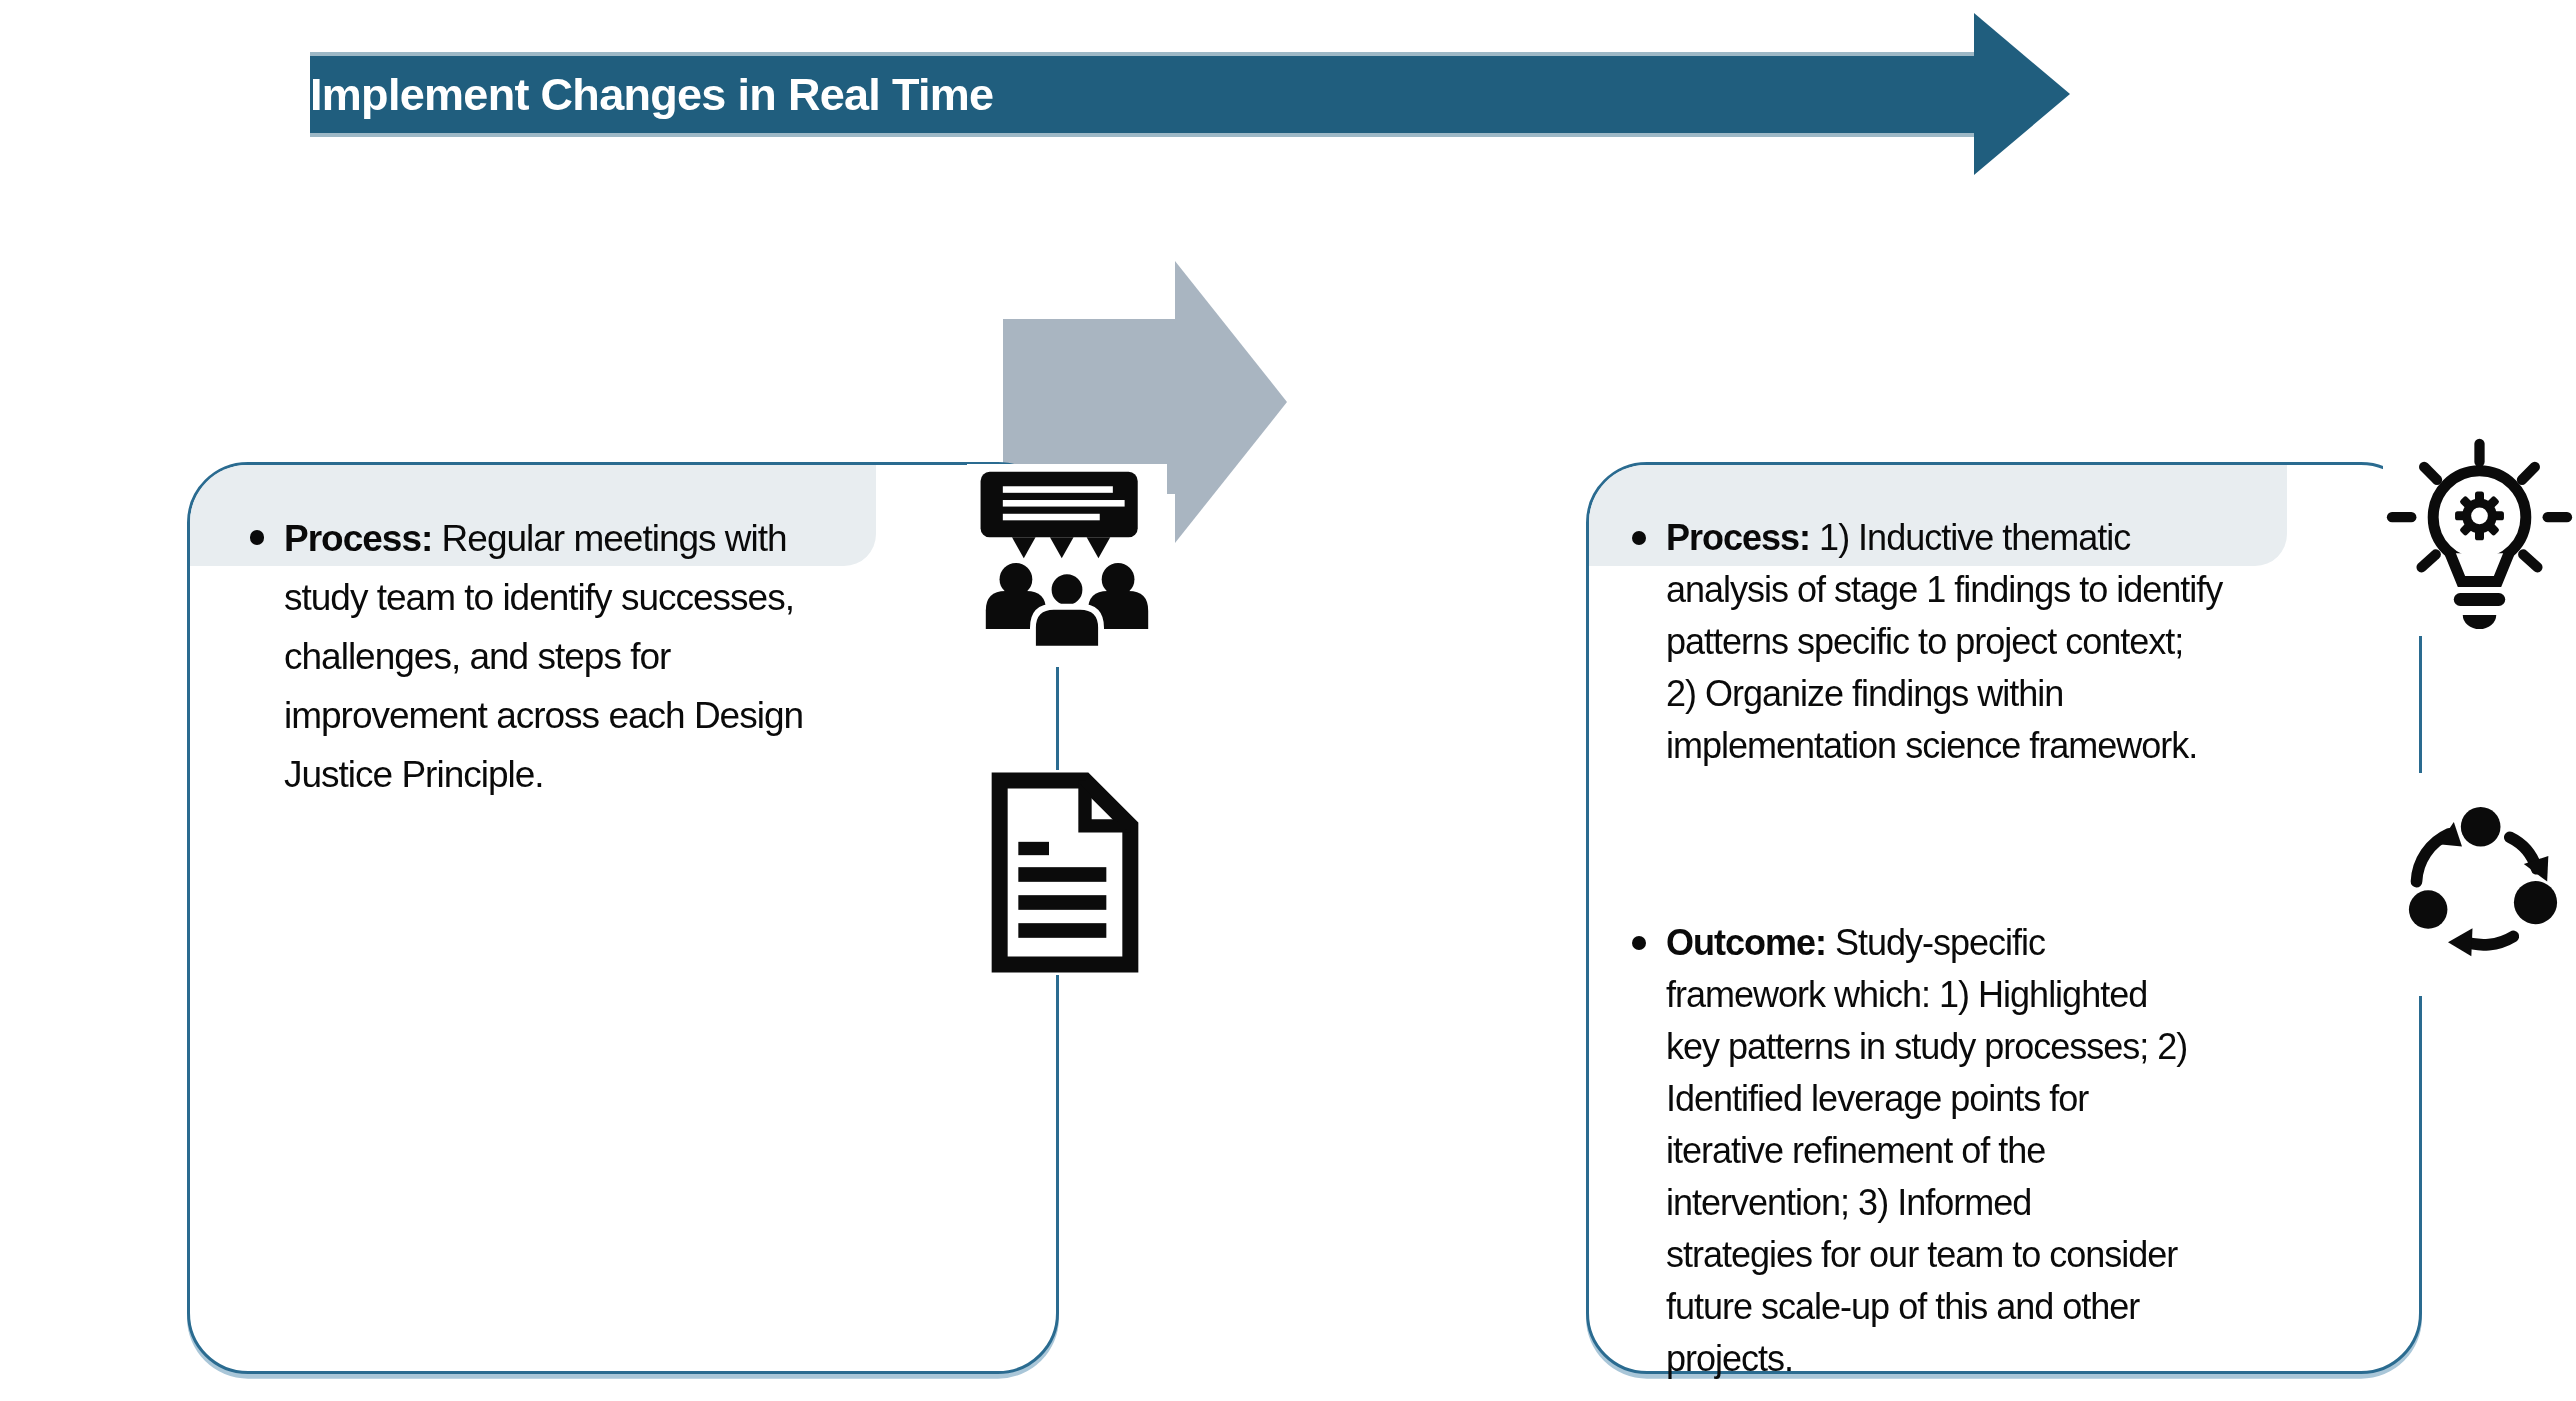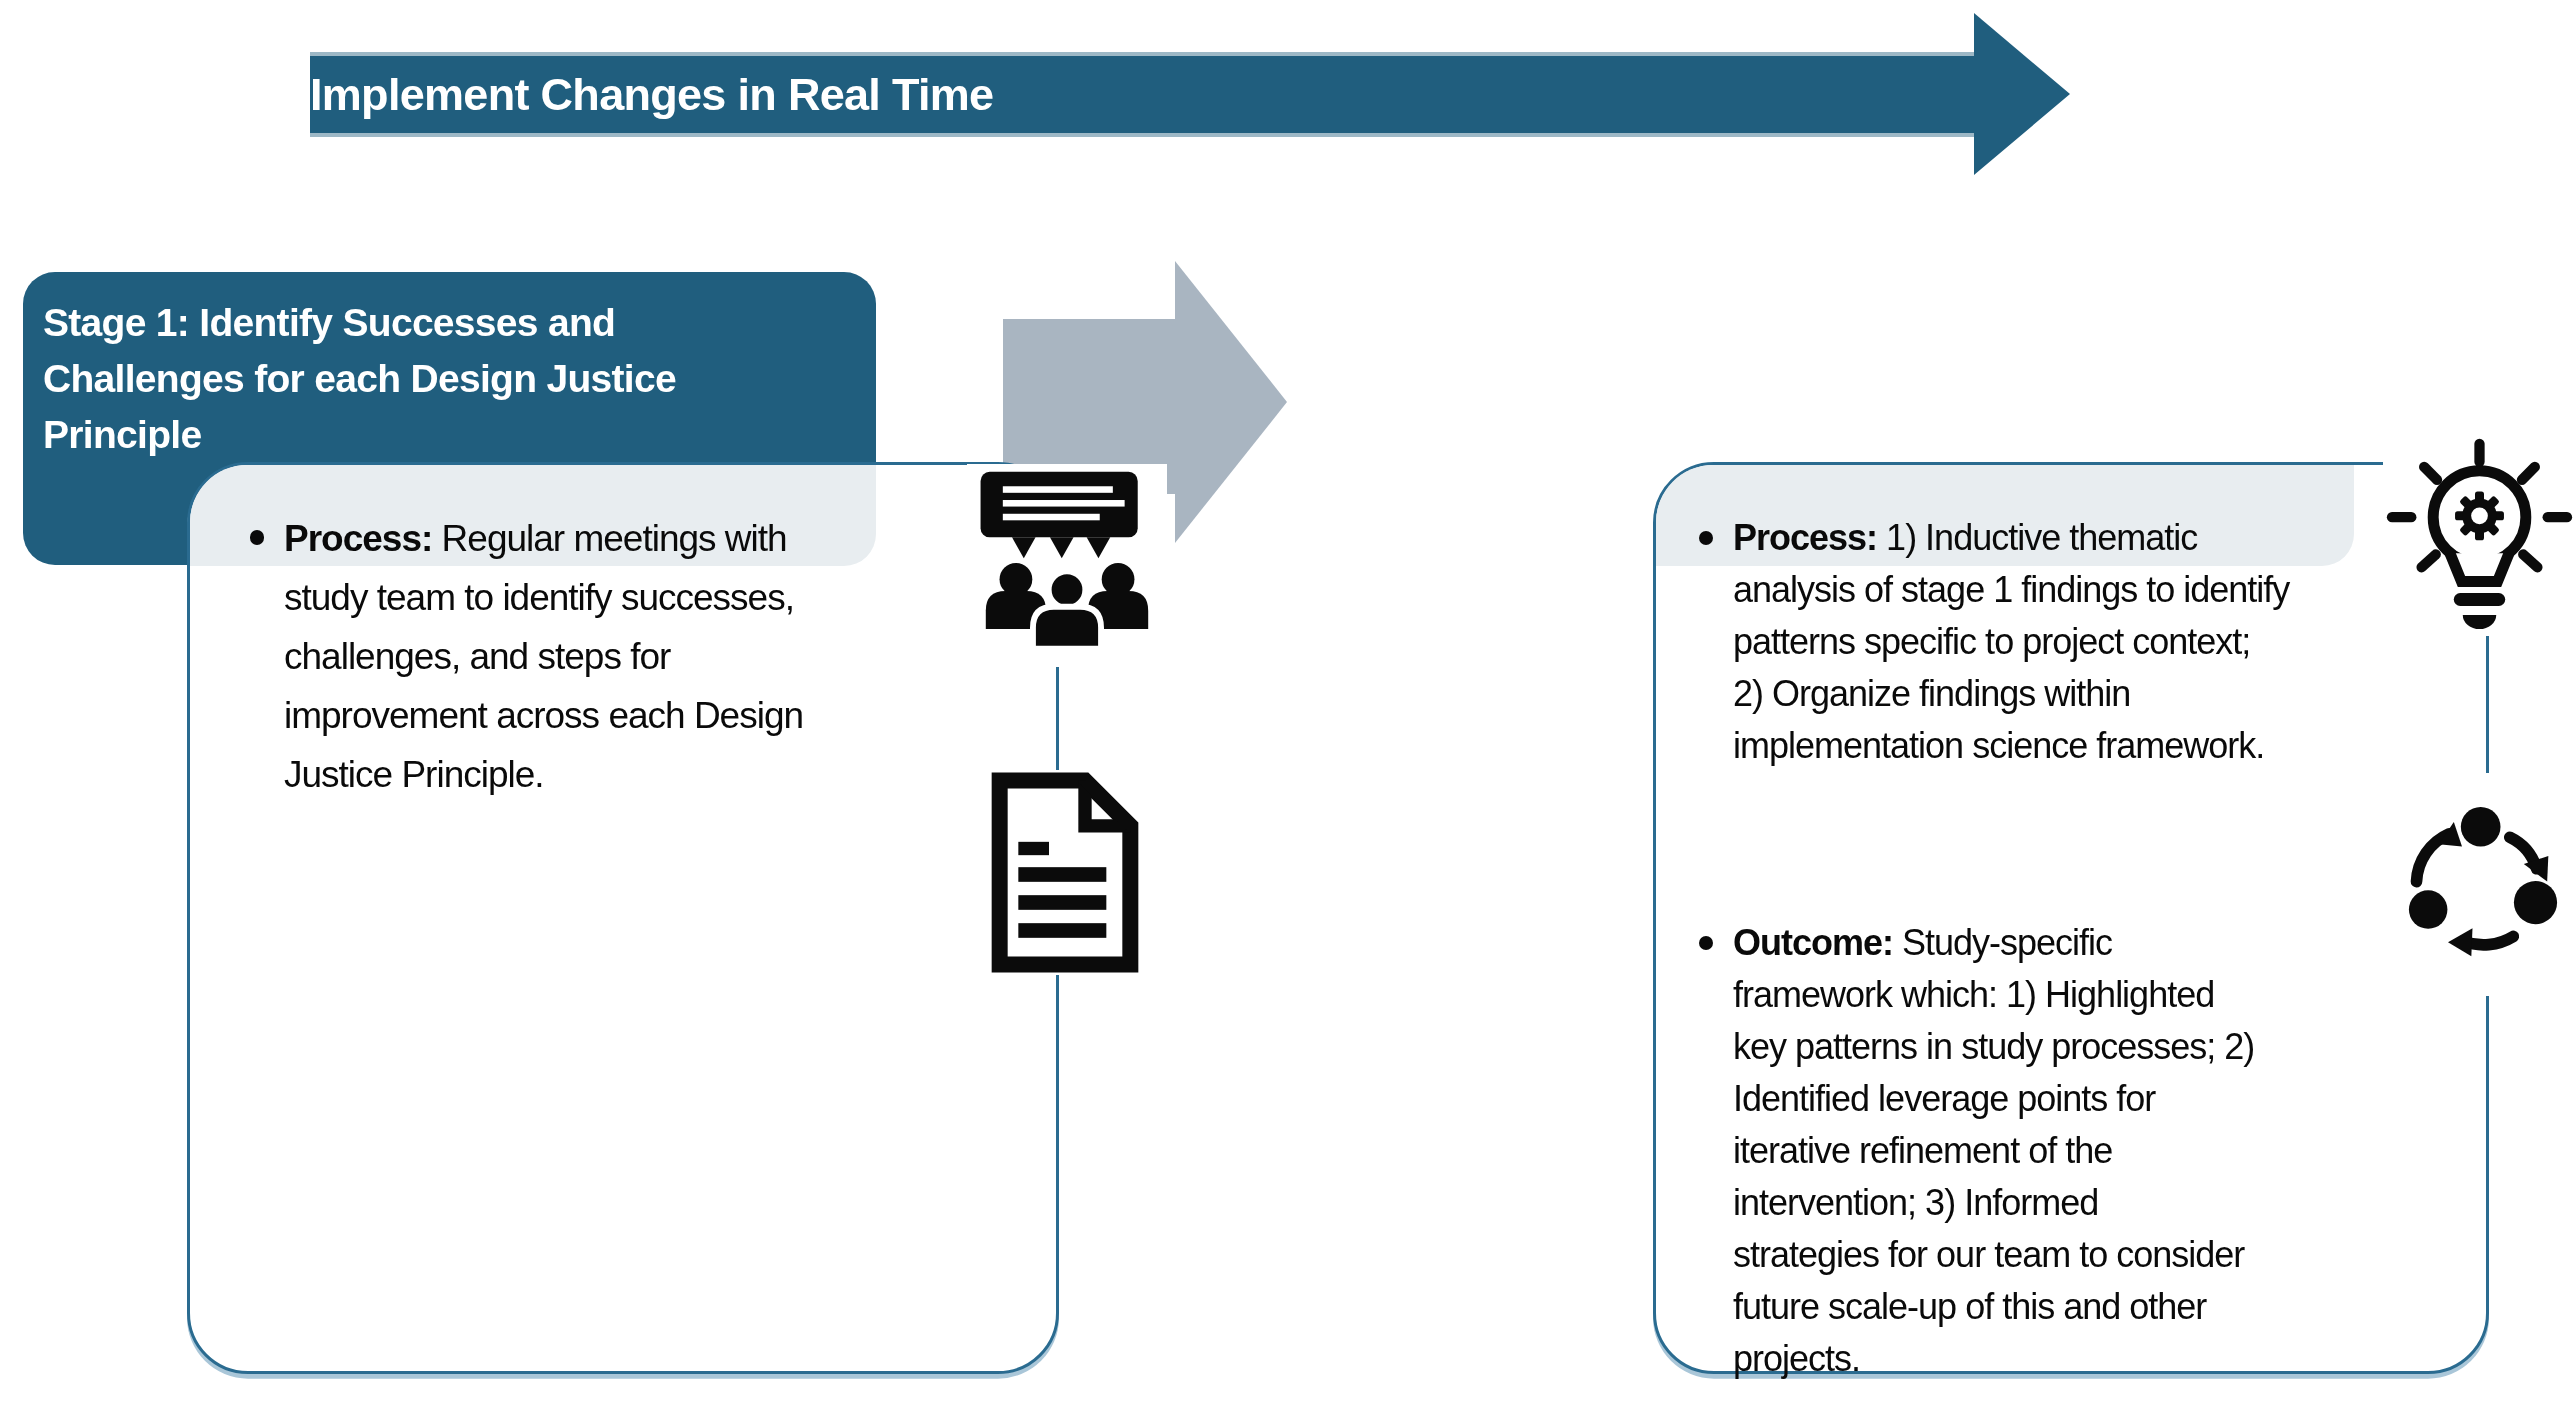--- a/index.html
+++ b/index.html
@@ -55,21 +55,21 @@
     border-top:141px solid transparent;border-bottom:141px solid transparent;
     border-left:112px solid var(--gray-arrow);
   }
   
   .content-box{
     position:absolute;top:462px;height:912px;background:var(--paper);
     border:3.3px solid var(--line);border-radius:61px;z-index:2;
     box-sizing:border-box;box-shadow:0 4.7px 0 #a9c6d8;
   }
   .content-box.s1{left:187px;width:872px;}
-  .content-box.s2{left:1653px;width:836px;}
+  .content-box.s2{left:1586px;width:836px;}
   .band{
     position:absolute;left:0;top:0;background:var(--band);
     border-radius:57px 0 32px 0;
   }
   .content-box.s1 .band{width:686px;height:101px;}
   .content-box.s2 .band{width:698px;height:101px;}
   
   .bullets{position:absolute;margin:0;padding:0;list-style:none;}
   .content-box.s1 .bullets{left:57px;top:44px;width:796px;}
   .content-box.s2 .bullets{left:40px;top:47px;width:776px;}
@@ -98,25 +98,20 @@
 </head>
 <body>
 
 <div id="canvas">
 
   <div class="top-arrow-body">
     <div class="top-arrow-label">Implement Changes in Real Time</div>
   </div>
   <div class="top-arrow-head"></div>
 
-  <div class="header-box s1">
-    <div class="header-text">Stage 1: Identify Successes and
-Challenges for each Design Justice
-Principle</div>
-  </div>
 
 
   <div class="connector-body"></div>
   <div class="connector-head"></div>
 
   <div class="content-box s1">
     <div class="band"></div>
     <ul class="bullets">
       <li>
         <p>

